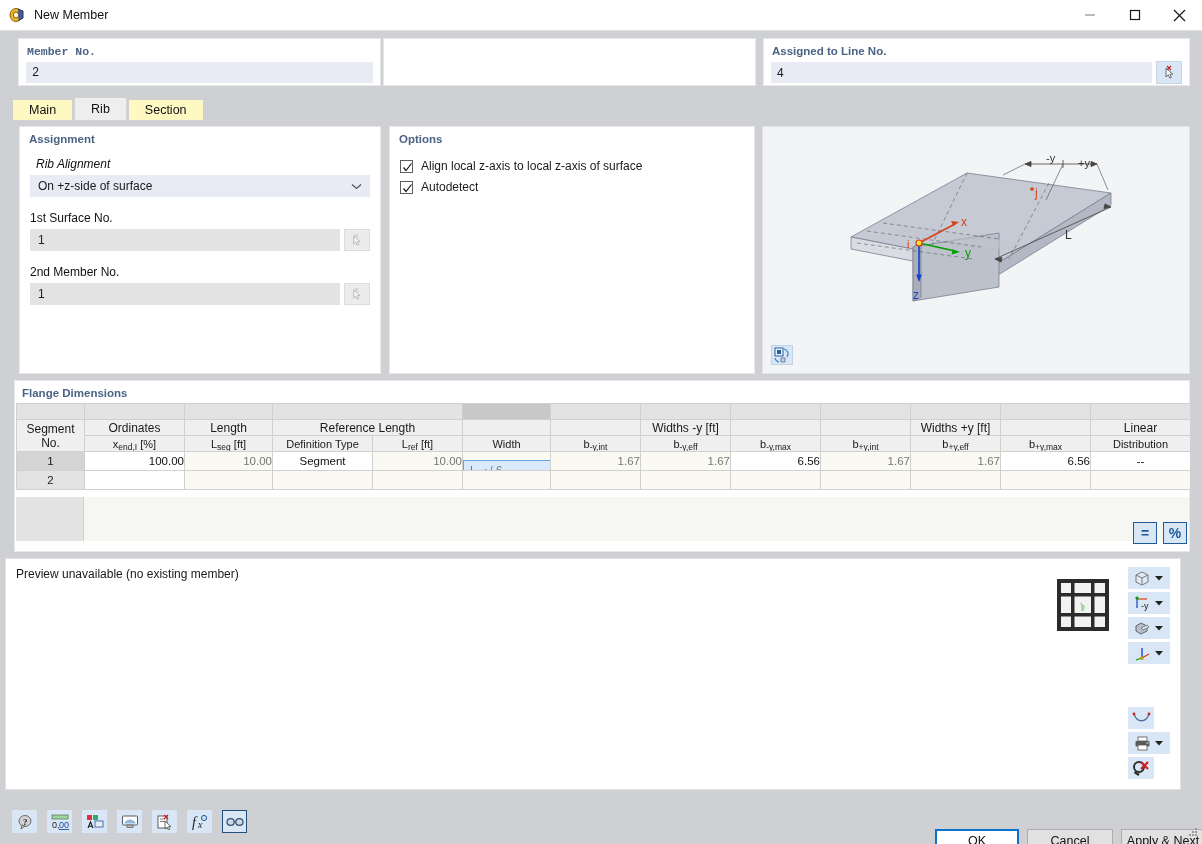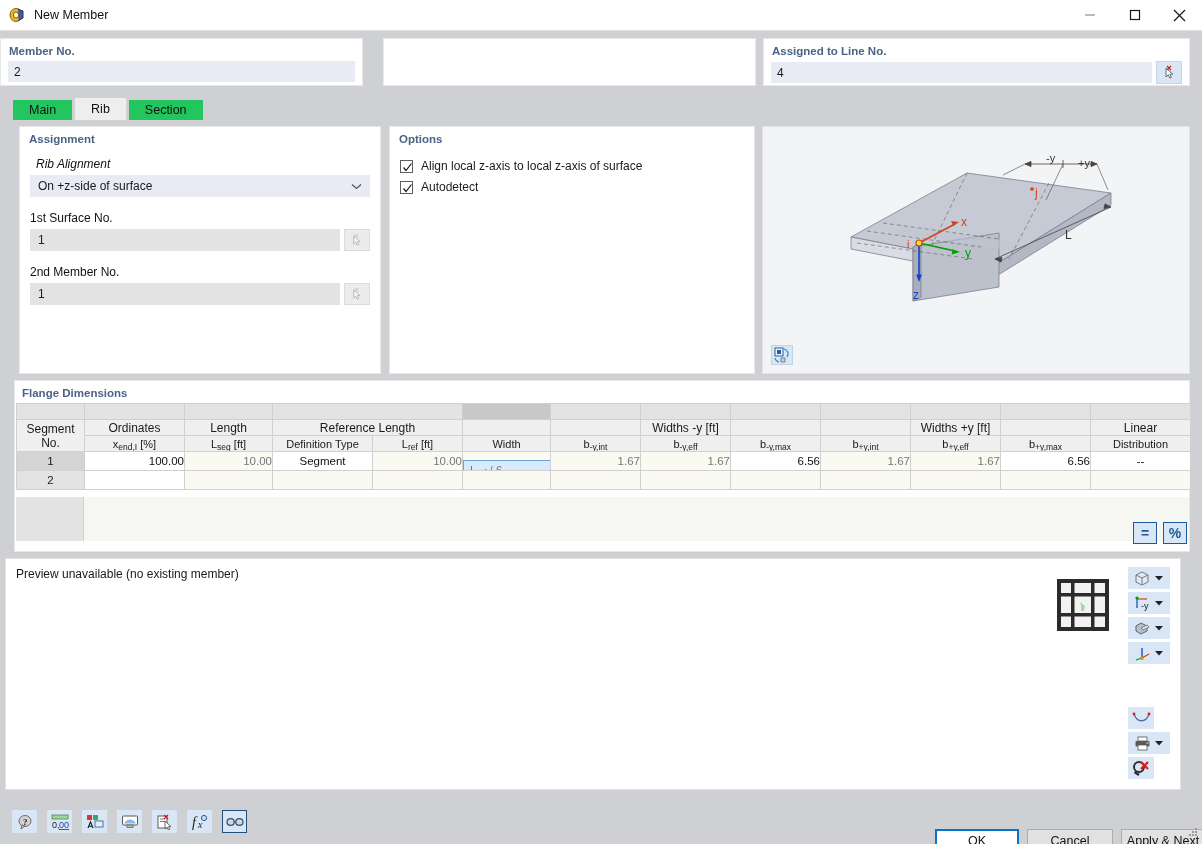--- a/index.html
+++ b/index.html
@@ -55,21 +55,21 @@
     display: flex; align-items: center; justify-content: center; flex: none;
   }
 
   
   .tabstrip {
     position: absolute; left: 12px; top: 98px; height: 22px;
     display: flex; align-items: flex-end;
   }
   .tab {
     height: 21px; padding: 0 16px; display: flex; align-items: center;
-    font-size: 12.5px; color: #111; background: #22c55e;
+    font-size: 12.5px; color: #111; background: #fef9c3;
     border: 1px solid #cfcfcf; border-bottom: none; margin-right: 1px;
   }
   .tab.active { background: #eeeeee; height: 23px; border-color: #d2d2d2; }
 
   
   .card {
     position: absolute; background: #fff; border: 1px solid #e8e8e8;
   }
   .card-title {
     color: #4b6384; font-weight: bold; font-size: 11.5px;
@@ -200,21 +200,21 @@
       </div>
       <div class="win-btn">
         <svg width="13" height="13">
             <line x1="1" y1="1" x2="12" y2="12" stroke="#1a1a1a" stroke-width="1.2"></line>
             <line x1="12" y1="1" x2="1" y2="12" stroke="#1a1a1a" stroke-width="1.2"></line>
           </svg>
       </div>
     </div>
   </div>
 
-  <div class="toppanel" style="left:0; top:38px; width:363px; height:48px;">
+  <div class="toppanel" style="left:18px; top:38px; width:363px; height:48px;font-family:Liberation Mono, monospace;">
     <div class="panel-label">Member No.</div>
     <div class="ro-input" style="margin:0 7px;">2</div>
   </div>
 
   <div class="toppanel" style="left:383px; top:38px; width:373px; height:48px;">
     <div></div>
   </div>
 
   <div class="toppanel" style="left:763px; top:38px; width:427px; height:48px;">
     <div class="panel-label">Assigned to Line No.</div>

